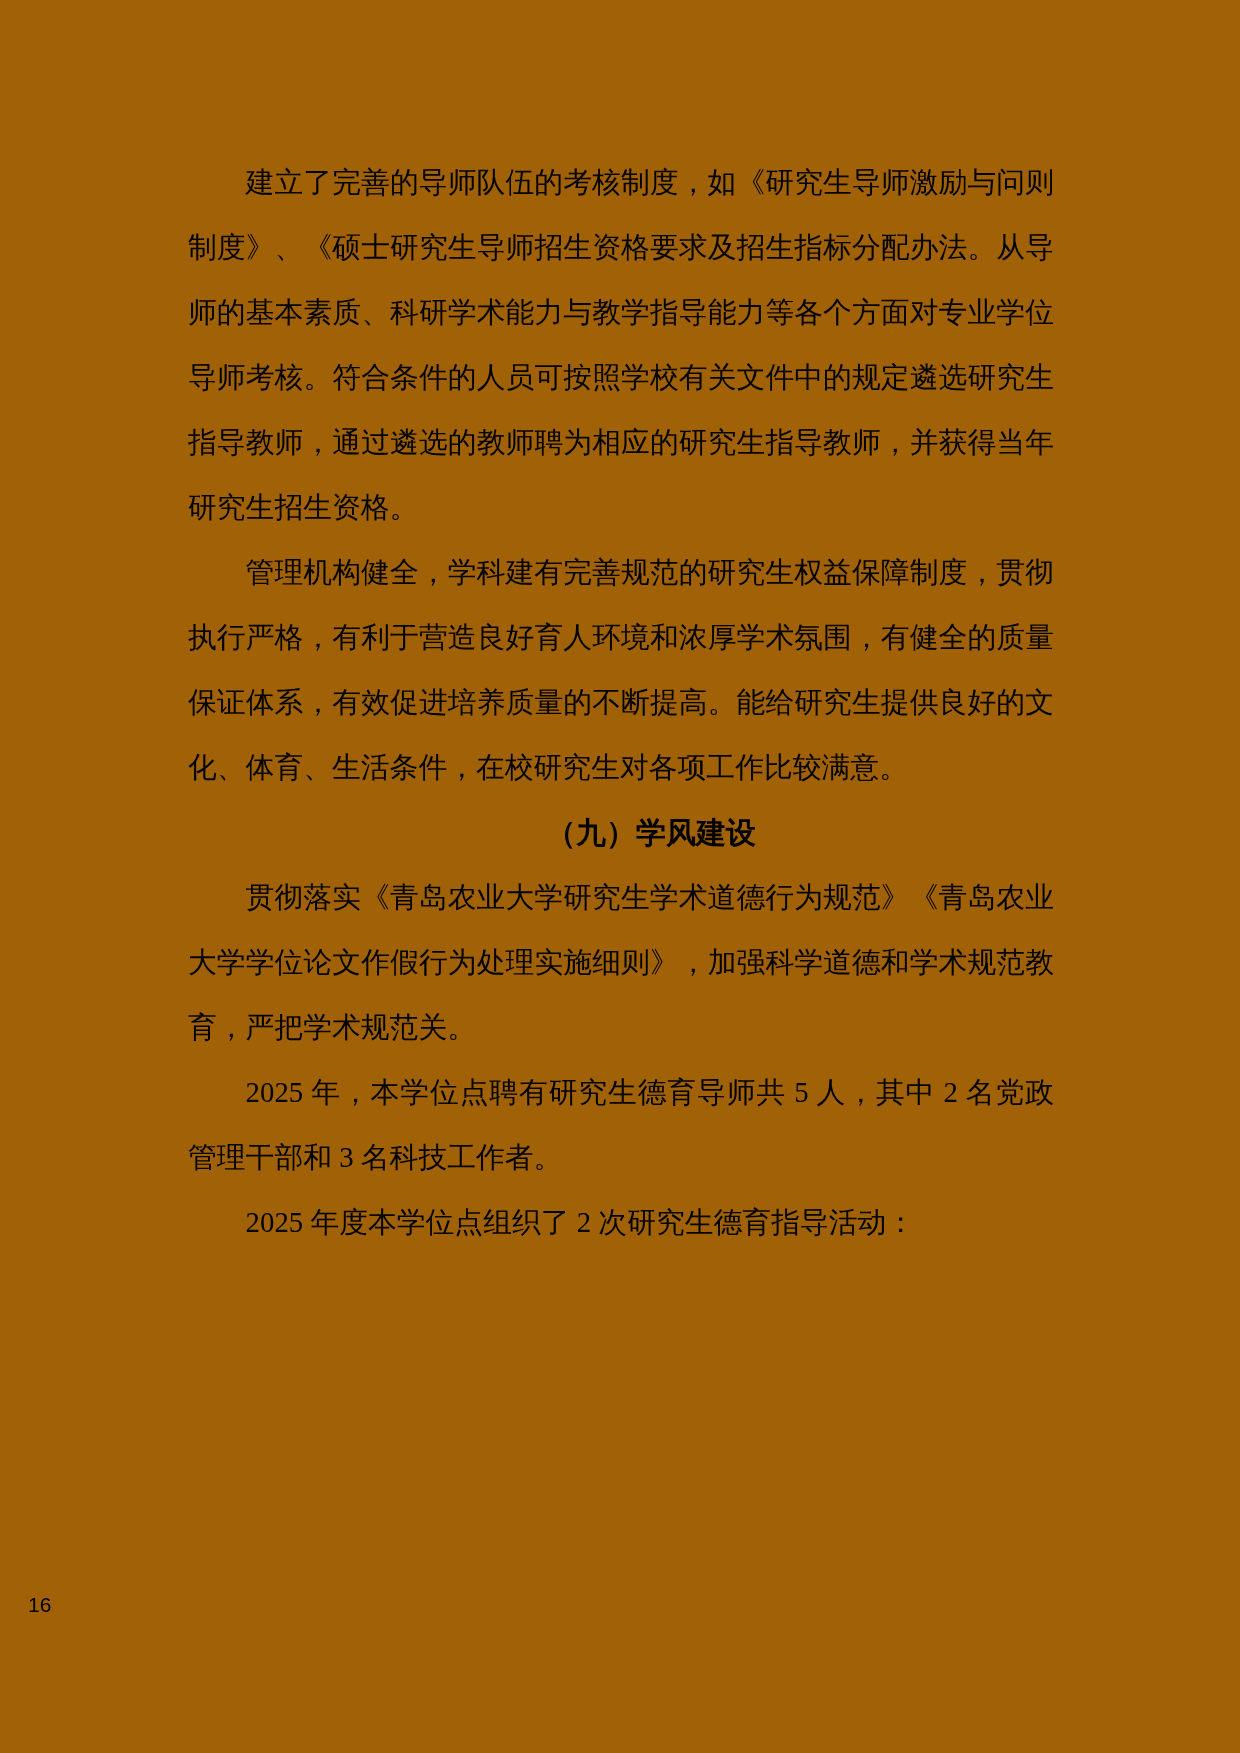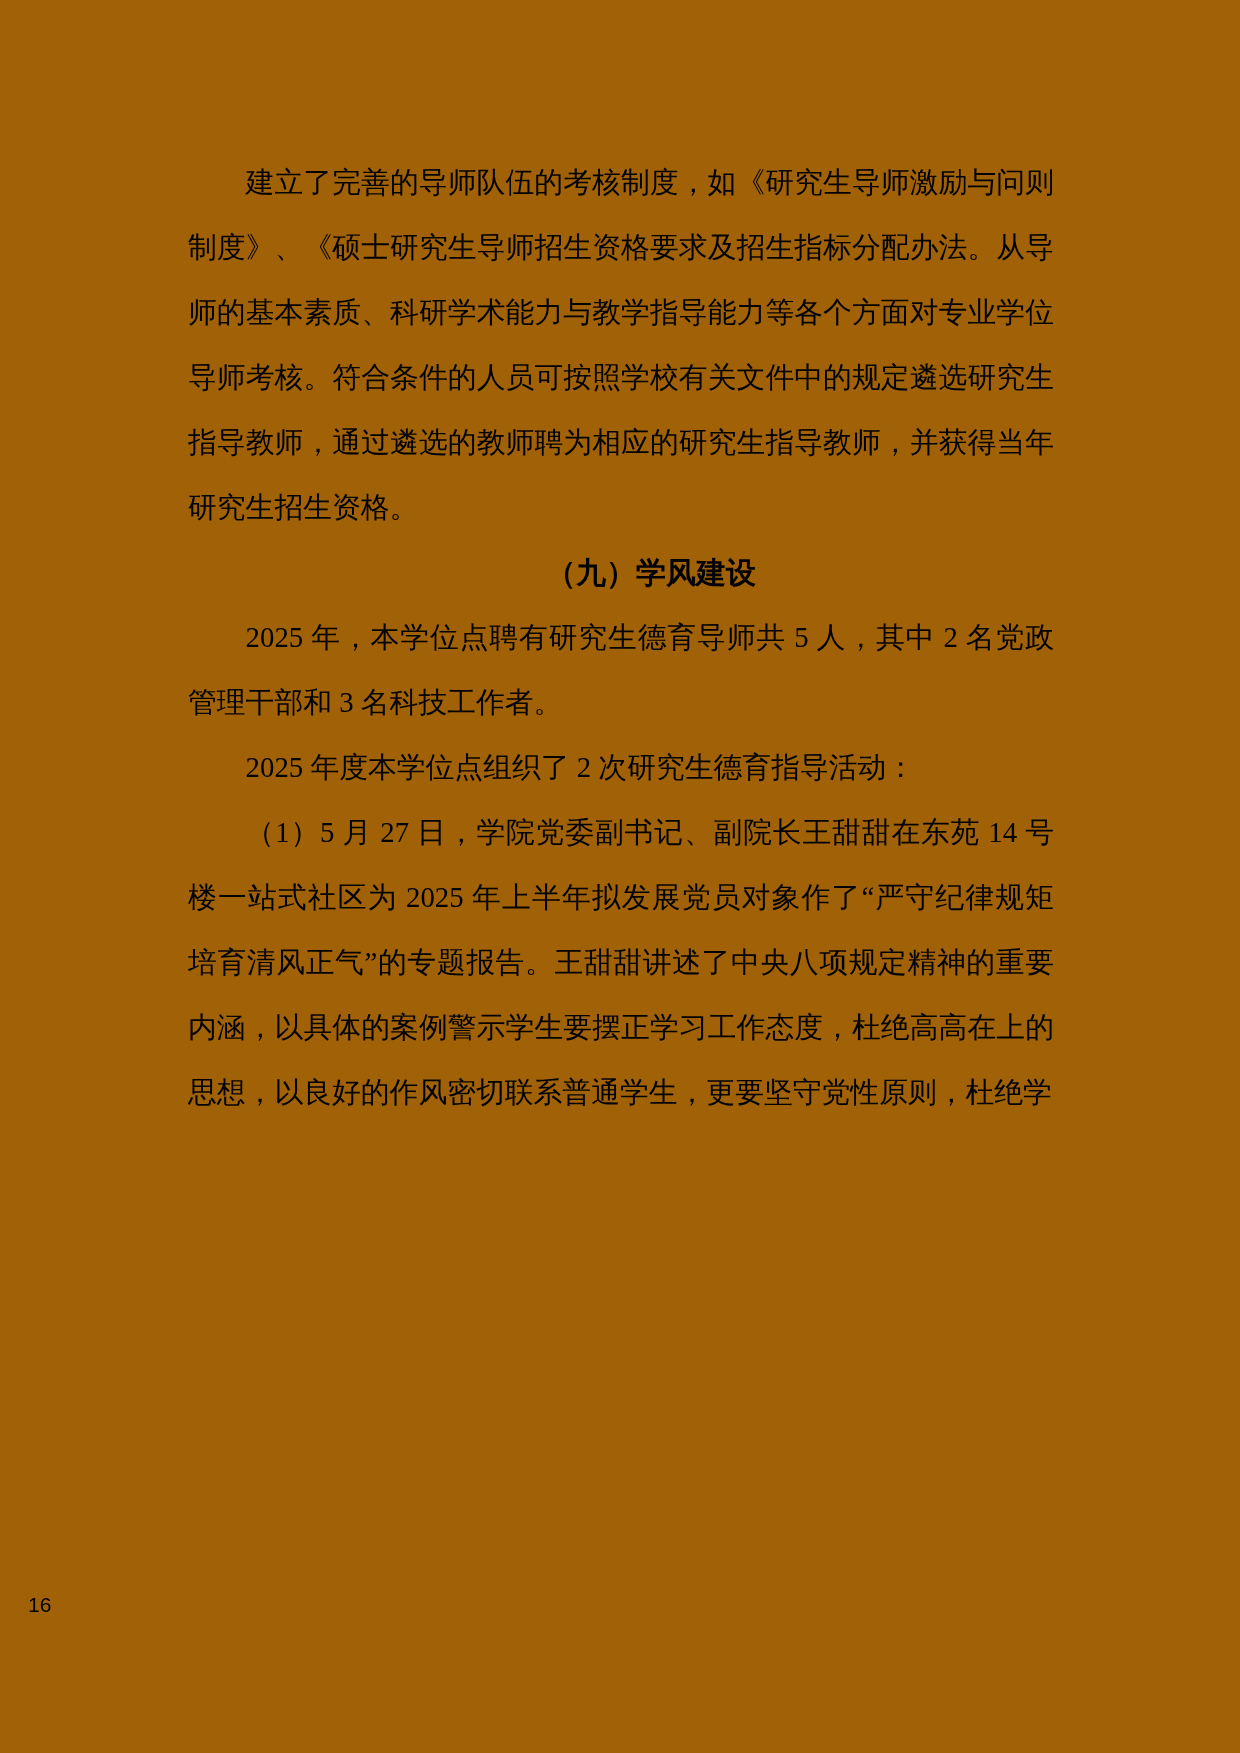--- a/index.html
+++ b/index.html
@@ -52,19 +52,20 @@
     color: #000000;
     margin-left: 28px;
   }
 </style>
 </head>
 <body>
 
 <div class="page">
   <div class="content">
     <p class="para">建立了完善的导师队伍的考核制度，如《研究生导师激励与问则制度》、《硕士研究生导师招生资格要求及招生指标分配办法。从导师的基本素质、科研学术能力与教学指导能力等各个方面对专业学位导师考核。符合条件的人员可按照学校有关文件中的规定遴选研究生指导教师，通过遴选的教师聘为相应的研究生指导教师，并获得当年研究生招生资格。</p>
+    <p class="para">管理机构健全，学科建有完善规范的研究生权益保障制度，贯彻执行严格，有利于营造良好育人环境和浓厚学术氛围，有健全的质量保证体系，有效促进培养质量的不断提高。能给研究生提供良好的文化、体育、生活条件，在校研究生对各项工作比较满意。</p>
     <h2 class="heading">（九）学风建设</h2>
+    <p class="para">贯彻落实《青岛农业大学研究生学术道德行为规范》《青岛农业大学学位论文作假行为处理实施细则》，加强科学道德和学术规范教育，严把学术规范关。</p>
     <p class="para">2025 年，本学位点聘有研究生德育导师共 5 人，其中 2 名党政管理干部和 3 名科技工作者。</p>
     <p class="para">2025 年度本学位点组织了 2 次研究生德育指导活动：</p>
-    <p class="para">（1）5 月 27 日，学院党委副书记、副院长王甜甜在东苑 14 号楼一站式社区为 2025 年上半年拟发展党员对象作了“严守纪律规矩 培育清风正气”的专题报告。王甜甜讲述了中央八项规定精神的重要内涵，以具体的案例警示学生要摆正学习工作态度，杜绝高高在上的思想，以良好的作风密切联系普通学生，更要坚守党性原则，杜绝学</p>
   </div>
   <div class="footer">16</div>
 </div>
 
 </body></html>

